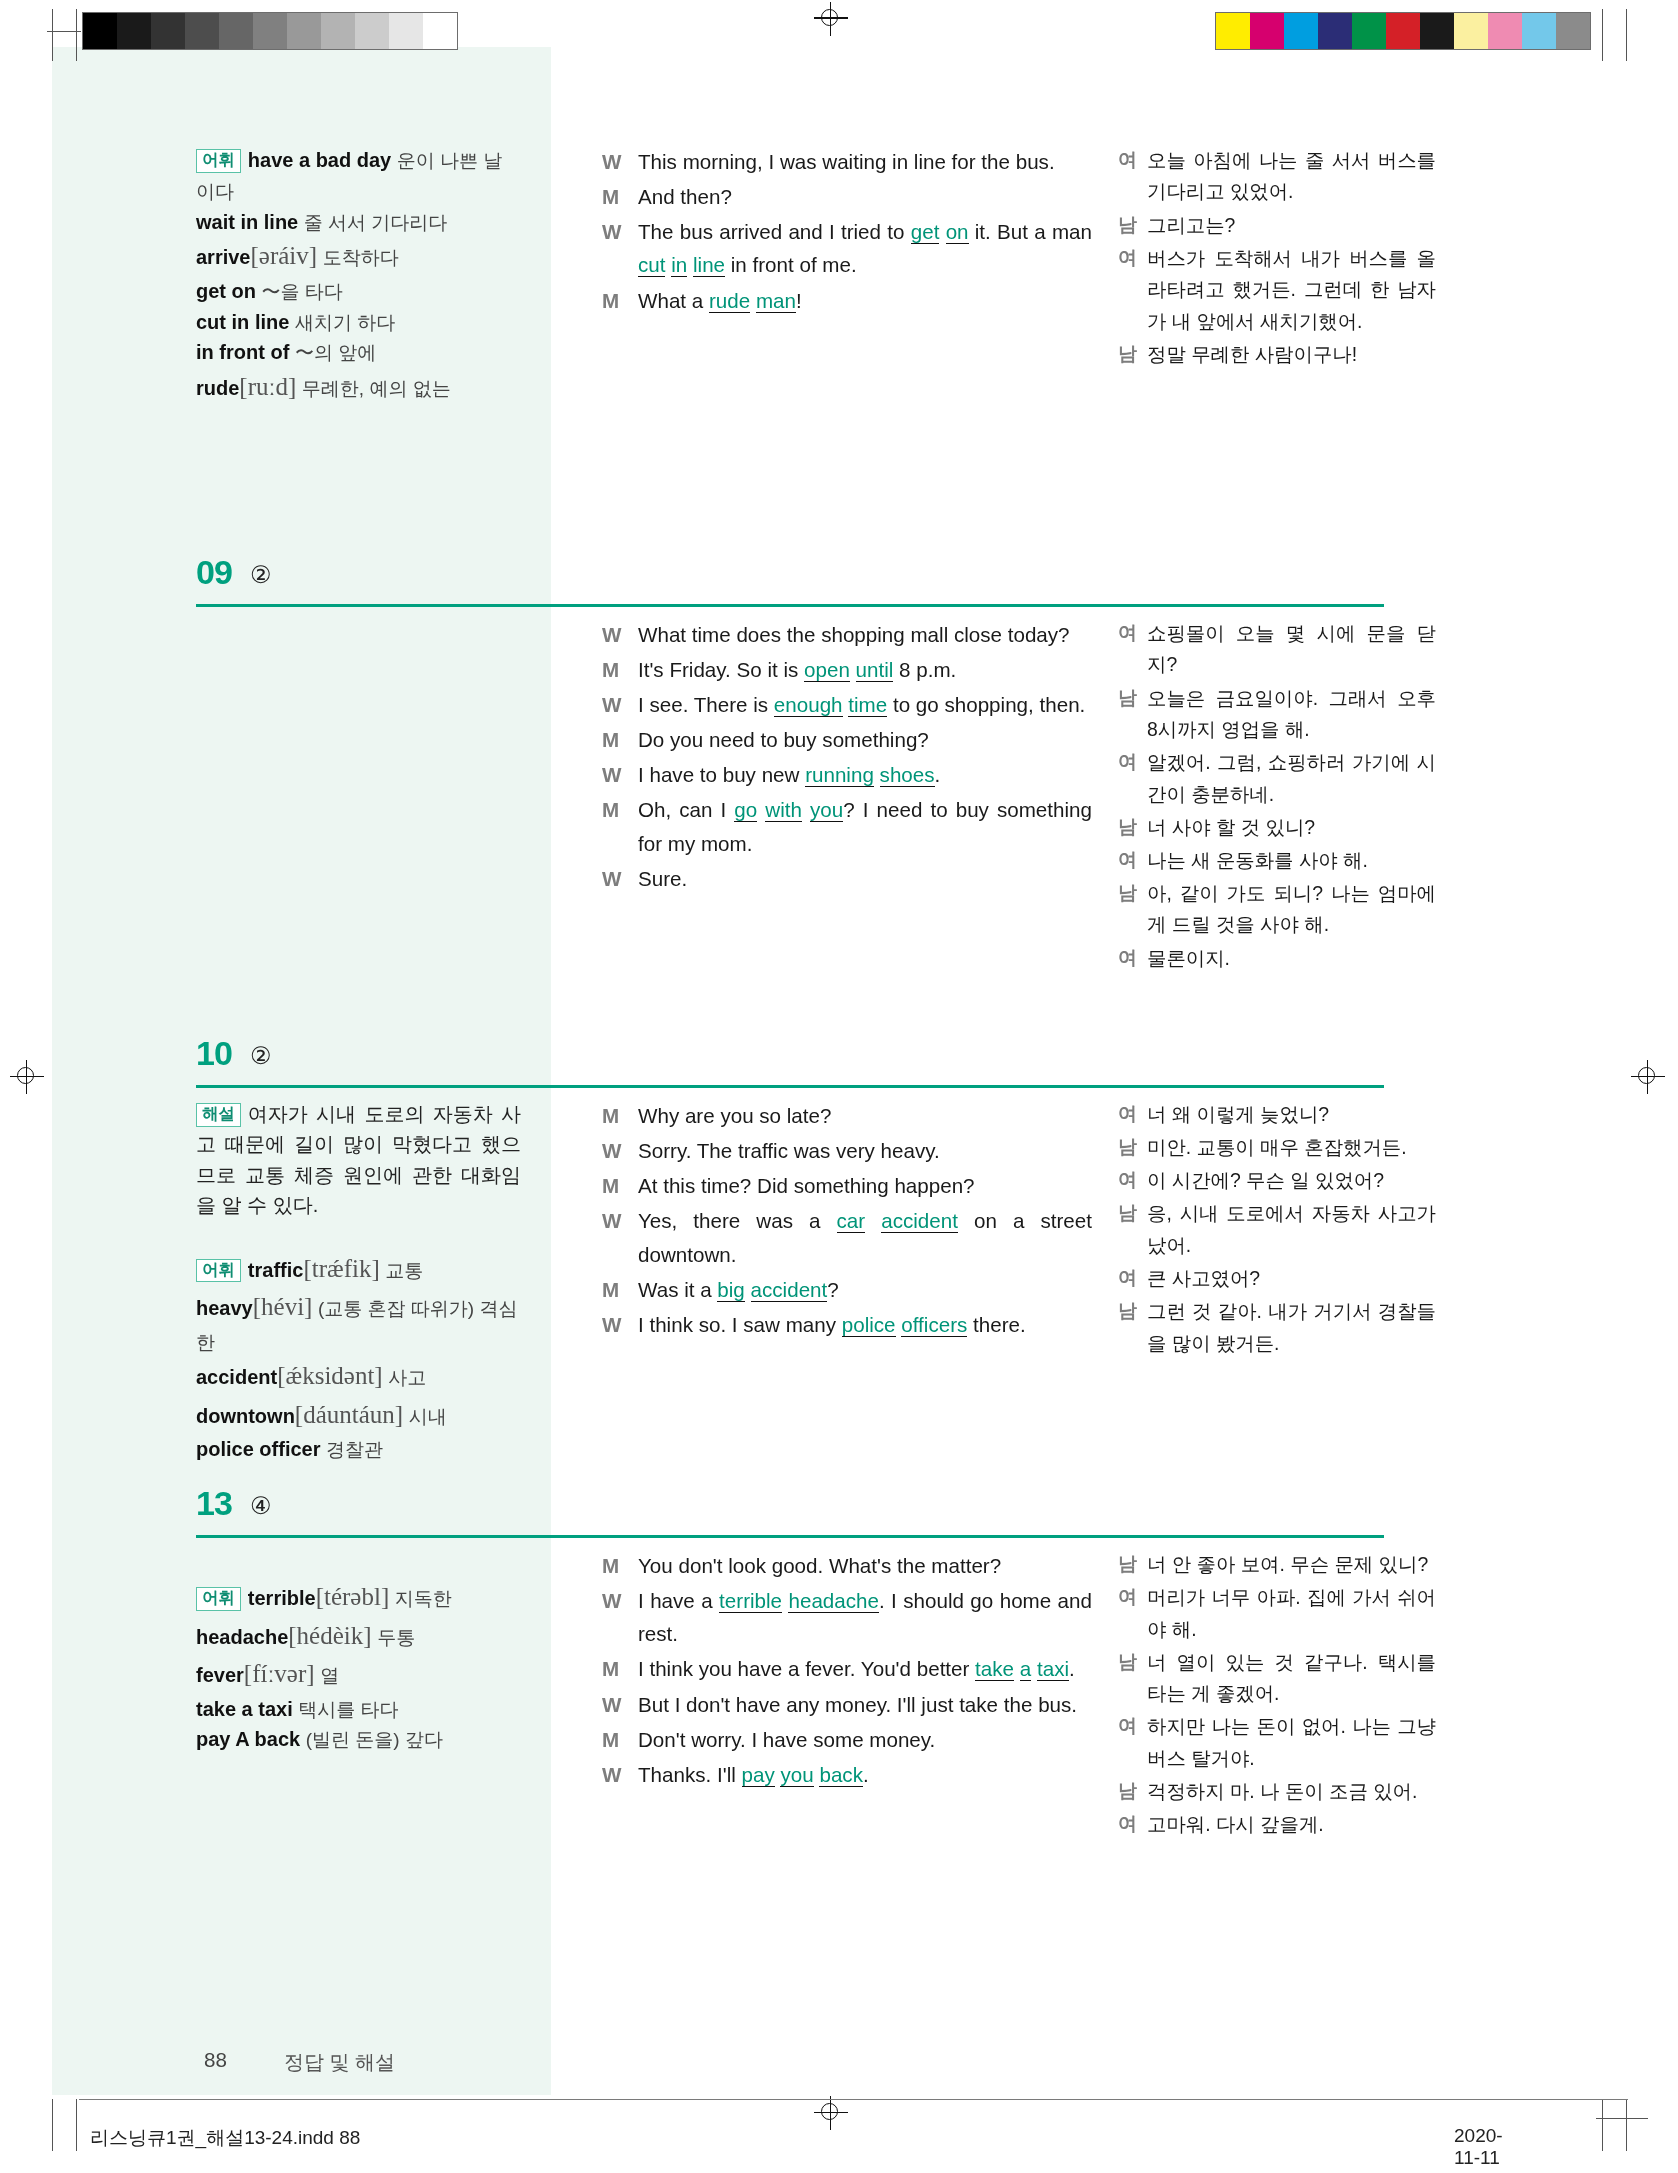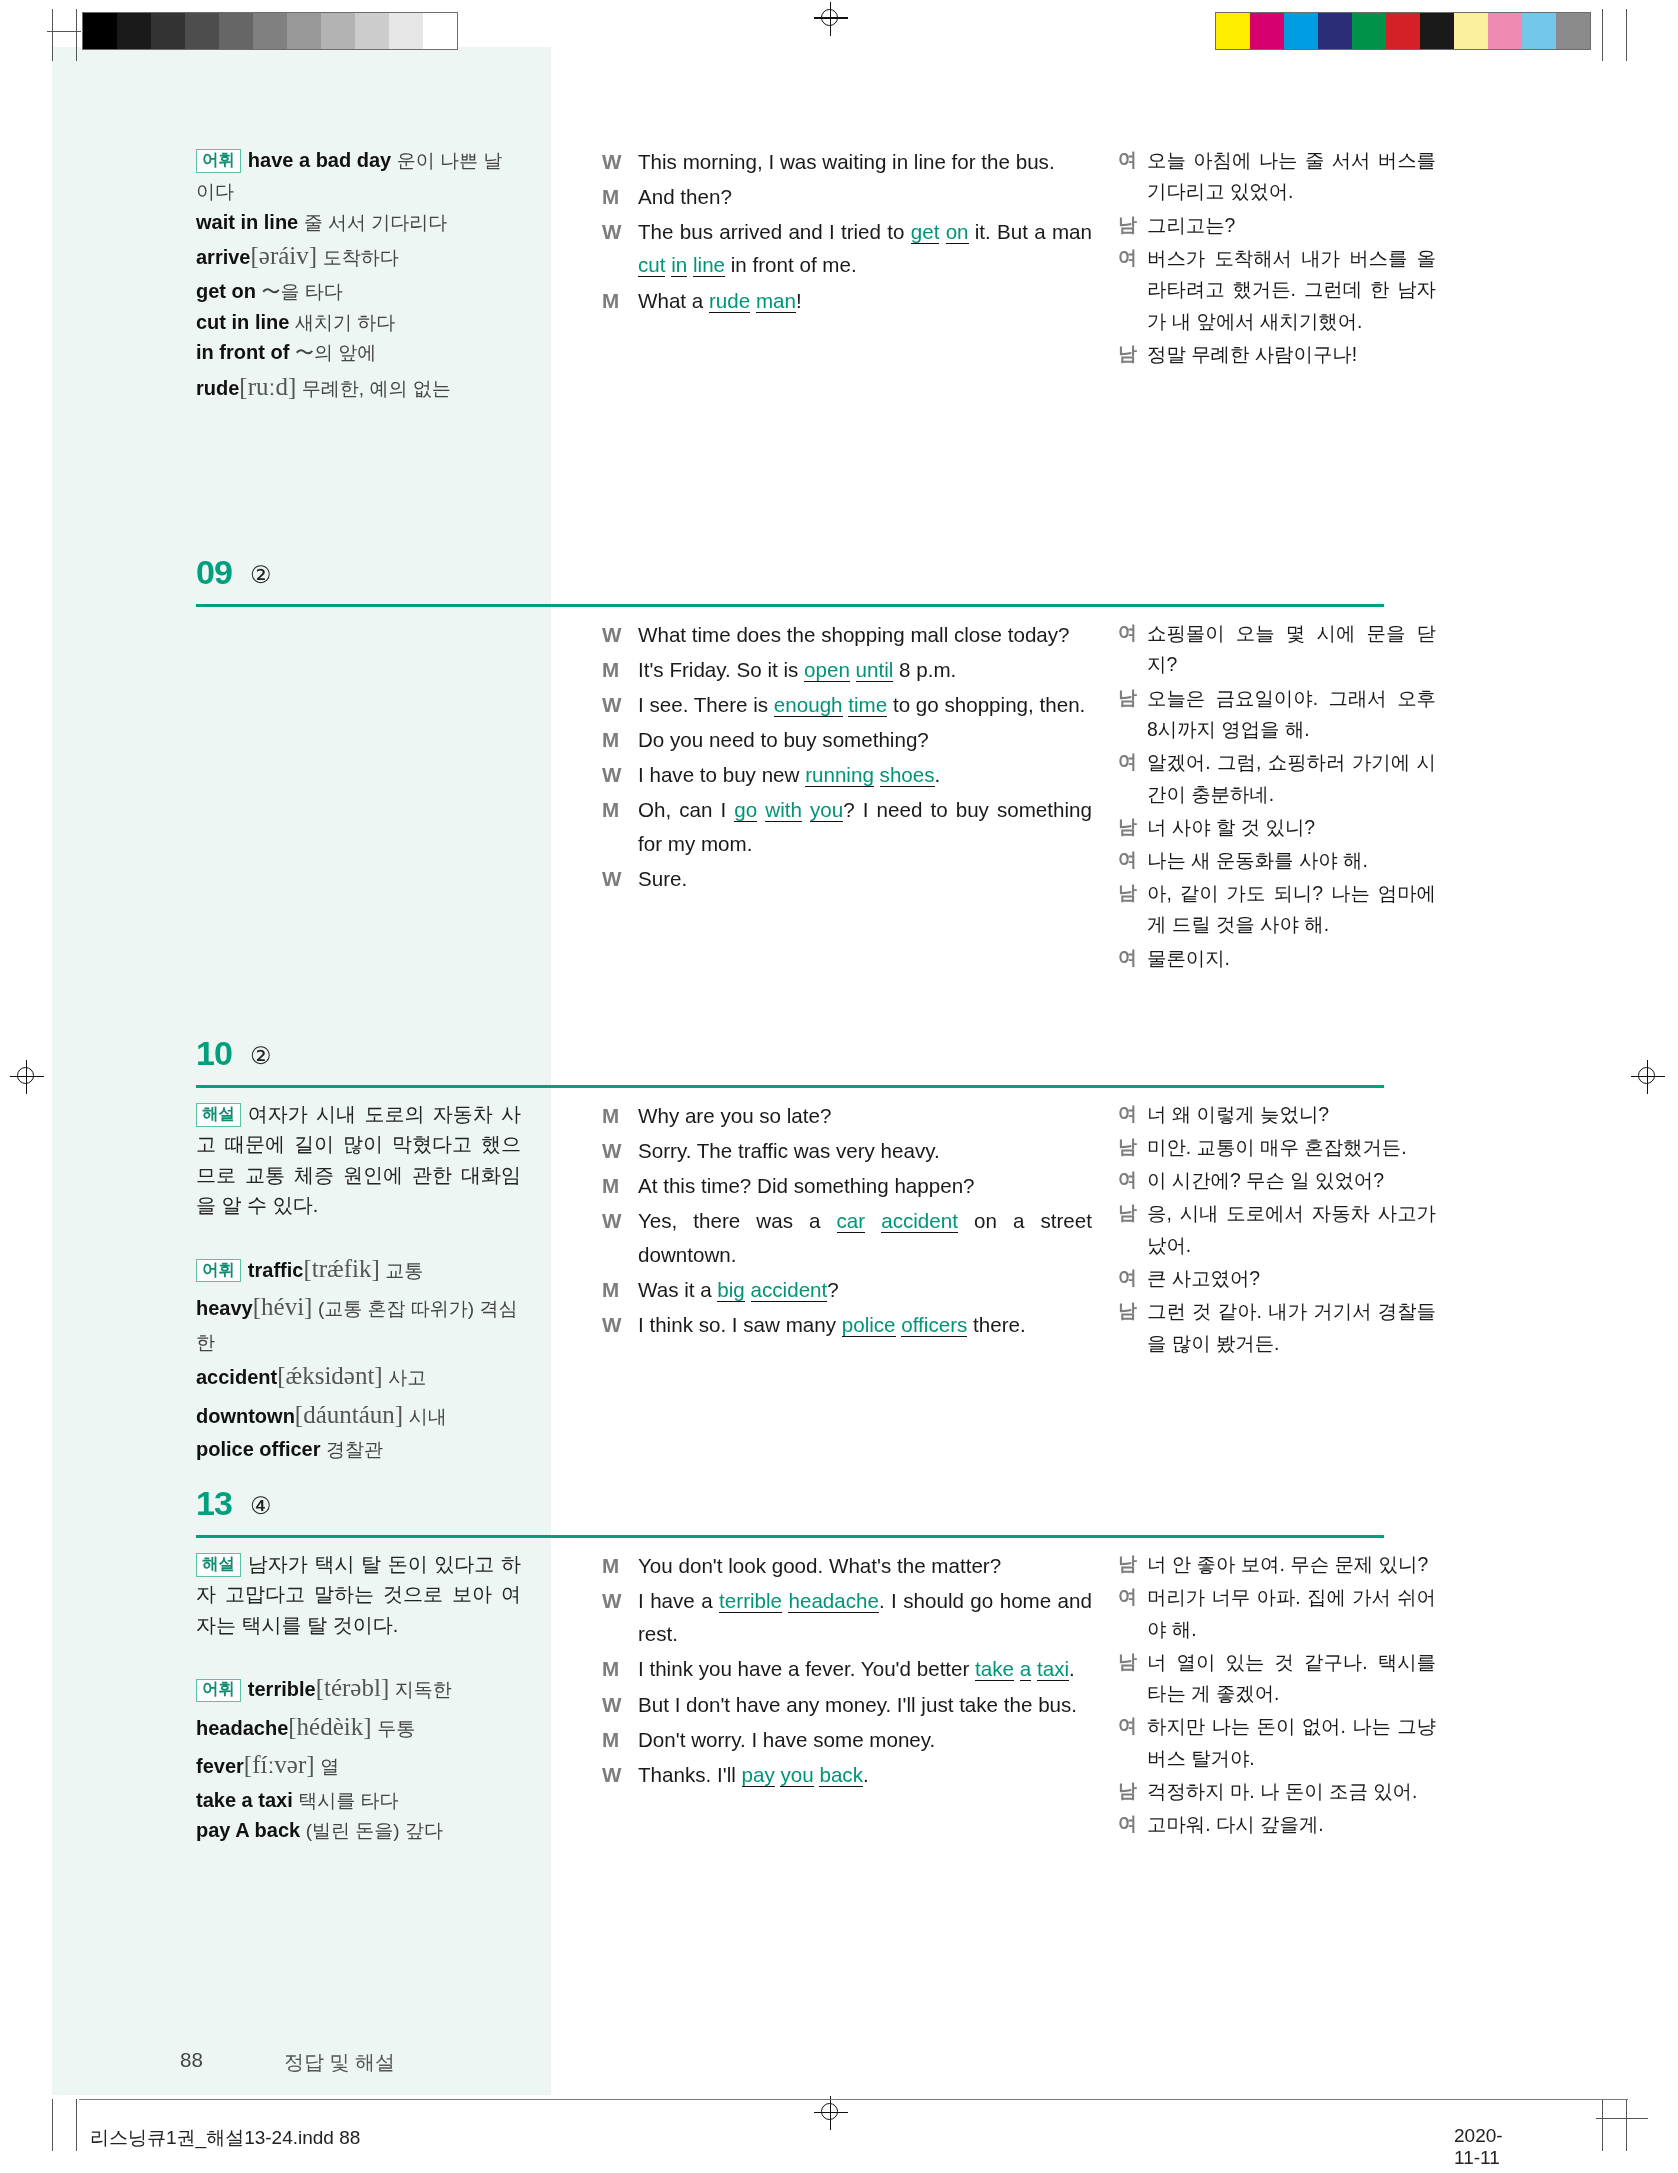--- a/index.html
+++ b/index.html
@@ -50,21 +50,21 @@
   .dlg .spk{width:36px;flex:0 0 36px;font-weight:bold;color:#7d7d7d;font-size:20.6px;}
   .dlg .txt{flex:1;text-align:justify;text-justify:inter-word;}
   .dlg .txt.nj{text-align:left;}
   .hu{color:#009478;border-bottom:1.4px solid #111;}
   .kdlg{font-size:19.4px;line-height:1.62;color:#1a1a1a;margin:0;}
   .kdlg .row{display:flex;margin-bottom:1.7px;}
   .kdlg .spk{width:29px;flex:0 0 29px;font-weight:bold;color:#7d7d7d;font-size:19px;}
   .kdlg .txt{flex:1;text-align:justify;}
   .kdlg .txt.nj{text-align:left;}
 
-  .footer-pg{position:absolute;left:180px;top:2048px;font-size:20.6px;color:#444;}
+  .footer-pg{position:absolute;left:204px;top:2048px;font-size:20.6px;color:#444;}
   .footer-lbl{position:absolute;left:284px;top:2049px;font-size:20px;color:#555;}
 
   .imprint-l{position:absolute;left:90px;top:2125px;font-size:19px;color:#222;}
   .imprint-r{position:absolute;left:1454px;top:2125px;font-size:19px;color:#222;}
   .imprint-rule{position:absolute;left:79px;top:2099px;width:1549px;height:0.9px;background:#7a7a7a;}
 </style>
 </head>
 <body>
 
 <div class="page-bg"></div>
@@ -323,23 +323,20 @@
   </div>
 
   <div class="block" style="top:1482px;">
     <div class="qhead">
       <span class="qnum">13</span>
       <span class="qans">④</span>
       <span class="qrule"></span>
     </div>
     <div class="cols" style="height:396px;">
       <div class="col-left">
-        <p class="expl">
-          <span class="tag">해설</span><span>남자가 택시 탈 돈이 있다고 하자 고맙다고 말하는 것으로 보아 여자는 택시를 탈 것이다.</span>
-        </p>
         <p class="vocab" style="margin-top:29px;">
           <span class="tag">어휘</span><span id="v3"><span><span class="w">terrible</span><span class="ipa">[térəbl]</span> <span class="kr">지독한</span></span><br><span><span class="w">headache</span><span class="ipa">[hédèik]</span> <span class="kr">두통</span></span><br><span><span class="w">fever</span><span class="ipa">[fíːvər]</span> <span class="kr">열</span></span><br><span><span class="w">take a taxi</span> <span class="kr">택시를 타다</span></span><br><span><span class="w">pay A back</span> <span class="kr">(빌린 돈을) 갚다</span></span></span>
         </p>
       </div>
       <div class="col-mid">
         <div class="dlg" id="d3">
             <div class="row">
               <span class="spk">M</span>
               <span class="txt nj">You don't look good. What's the matter?</span>
             </div>

